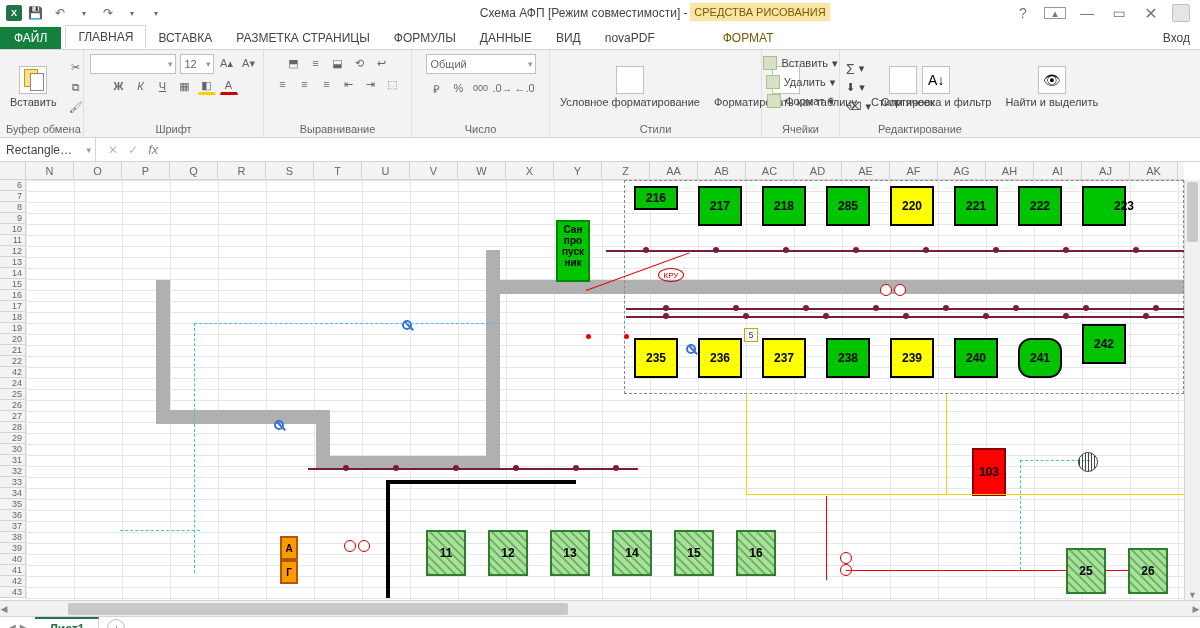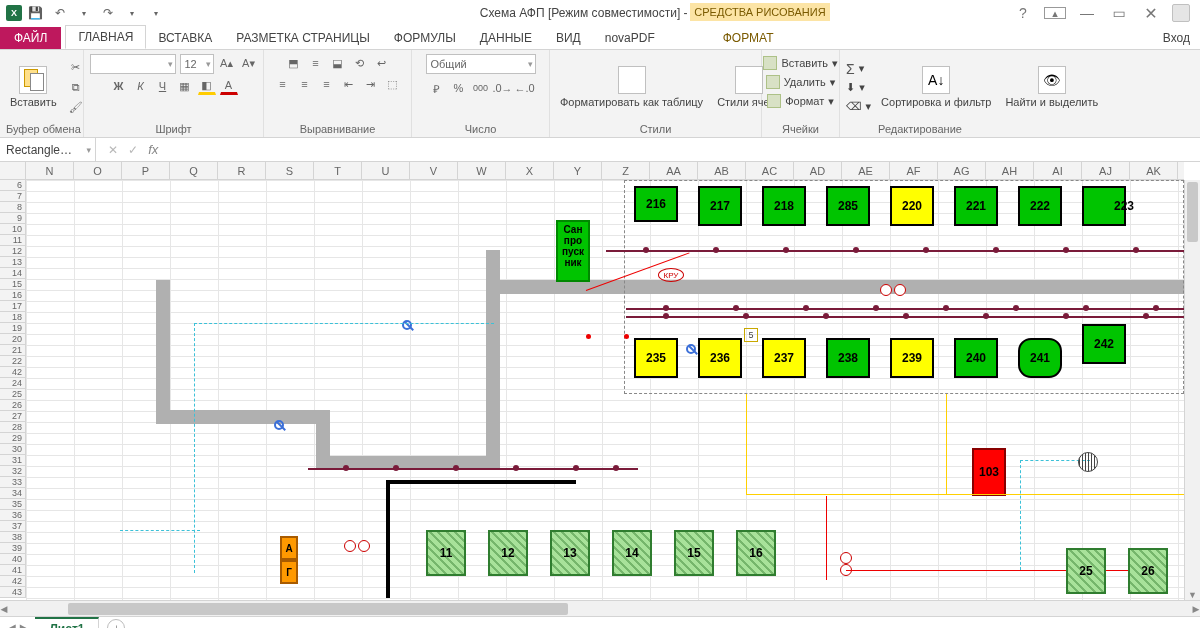--- a/index.html
+++ b/index.html
@@ -14,21 +14,21 @@
   .titlebar .title-center { position:absolute; left:0; right:0; text-align:center; pointer-events:none; }
   .titlebar .title-center span.doc { color:#444; }
   .titlebar .context-tab-title { position:absolute; right:370px; width:140px; text-align:center; background:#fce4a5; color:#7a5a00; font-size:11px; padding:3px 0; top:3px; }
   .titlebar .win-controls { margin-left:auto; display:flex; align-items:center; gap:10px; padding-right:10px; color:#777; }
   .win-controls .item { width:22px; text-align:center; font-size:14px; }
   .win-controls .close { color:#777; font-size:16px; }
   .avatar { width:18px; height:18px; background:#e5e5e5; border:1px solid #c0c0c0; border-radius:2px; display:inline-block; }
 
   
   .ribbon-tabs { height:24px; background:#fff; border-bottom:1px solid #d4d4d4; display:flex; align-items:flex-end; color:#444; position:relative; }
-  .ribbon-tabs .filetab { background:#be185d; color:#fff; padding:4px 14px; font-size:12px; margin-right:4px; }
+  .ribbon-tabs .filetab { background:#15803d; color:#fff; padding:4px 14px; font-size:12px; margin-right:4px; }
   .ribbon-tabs .rtab { padding:4px 12px; font-size:12px; color:#444; cursor:pointer; }
   .ribbon-tabs .rtab.active { border:1px solid #d4d4d4; border-bottom:1px solid #fff; background:#fff; position:relative; z-index:2; }
   .ribbon-tabs .rtab.context { color:#7a5a00; }
   .ribbon-tabs .spacer { flex:1; }
   .ribbon-tabs .signin { margin-left:auto; padding:4px 10px; color:#444; }
 
   
   .ribbon { height:88px; background:#f3f3f3; border-bottom:1px solid #d4d4d4; display:flex; }
   .rgroup { border-right:1px solid #e0e0e0; padding:4px 6px 2px 6px; display:flex; flex-direction:column; position:relative; }
   .rgroup .body { flex:1; display:flex; align-items:center; gap:6px; }
@@ -217,20 +217,24 @@
         <div class="smallbtn" style="font-size:9px;">000</div>
         <div class="smallbtn">.0→</div>
         <div class="smallbtn">←.0</div>
       </div>
     </div>
     <div class="label">Число</div>
   </div>
 
   <div class="rgroup" style="width:212px;">
     <div class="body">
+      <div class="bigbtn">
+          <div class="ico"></div>
+          <div class="txt">Условное форматирование</div>
+        </div>
       <div class="bigbtn">
           <div class="ico"></div>
           <div class="txt">Форматировать как таблицу</div>
         </div>
       <div class="bigbtn">
           <div class="ico"></div>
           <div class="txt">Стили ячеек</div>
         </div>
     </div>
     <div class="label">Стили</div>
@@ -410,21 +414,21 @@
     <div class="circ-ol" style="top:104px;left:854px;"></div>
     <div class="circ-ol" style="top:104px;left:868px;"></div>
 
     <div class="yellow-v" style="top:214px;left:720px;height:100px;"></div>
     <div class="yellow-line" style="top:314px;left:720px;width:440px;"></div>
     <div class="yellow-v" style="top:214px;left:920px;height:100px;"></div>
 
     <div class="red-line" style="top:390px;left:820px;width:320px;"></div>
     <div class="red-v" style="top:316px;left:800px;height:84px;"></div>
 
-  <div class="shape-box green" style="left: 608px; top: 6px; width: 44px; height: 36px;">216</div>
+  <div class="shape-box green" style="left: 608px; top: 6px; width: 44px; height: 24px;">216</div>
       <div class="shape-box green" style="left: 672px; top: 6px; width: 44px; height: 40px;">217</div>
       <div class="shape-box green" style="left: 736px; top: 6px; width: 44px; height: 40px;">218</div>
       <div class="shape-box green" style="left: 800px; top: 6px; width: 44px; height: 40px;">285</div>
       <div class="shape-box yellow" style="left: 864px; top: 6px; width: 44px; height: 40px;">220</div>
       <div class="shape-box green" style="left: 928px; top: 6px; width: 44px; height: 40px;">221</div>
       <div class="shape-box green" style="left: 992px; top: 6px; width: 44px; height: 40px;">222</div>
       <div class="shape-box green" style="left: 1056px; top: 6px; width: 44px; height: 40px; padding-left: 40px;">223</div>
       <div class="shape-box yellow" style="left: 608px; top: 158px; width: 44px; height: 40px;">235</div>
       <div class="shape-box yellow" style="left: 672px; top: 158px; width: 44px; height: 40px;">236</div>
       <div class="shape-box yellow" style="left: 736px; top: 158px; width: 44px; height: 40px;">237</div>

